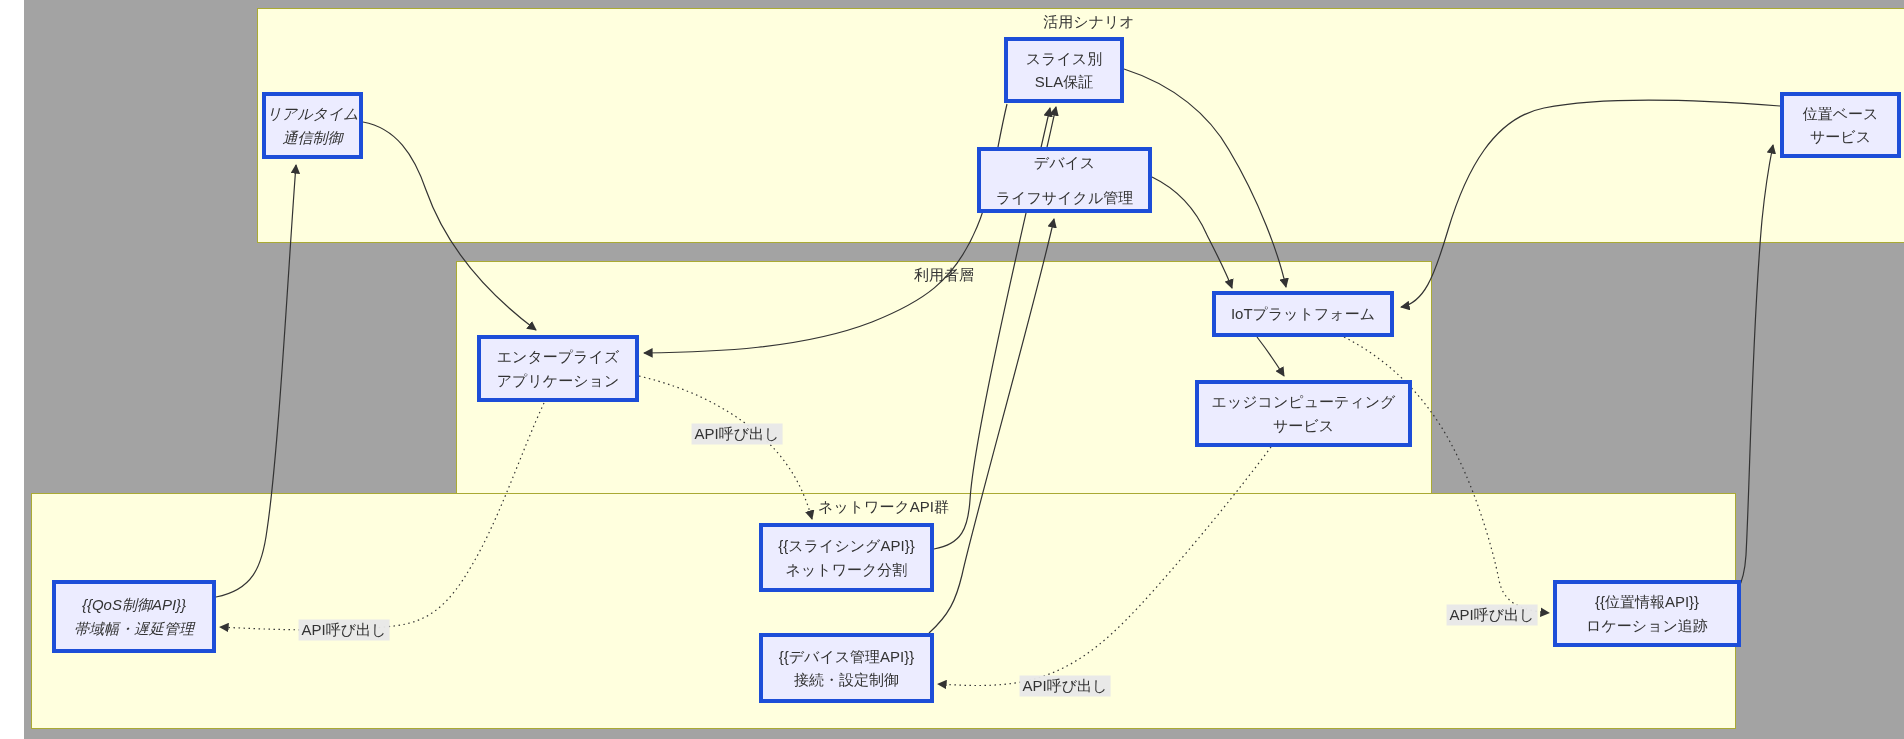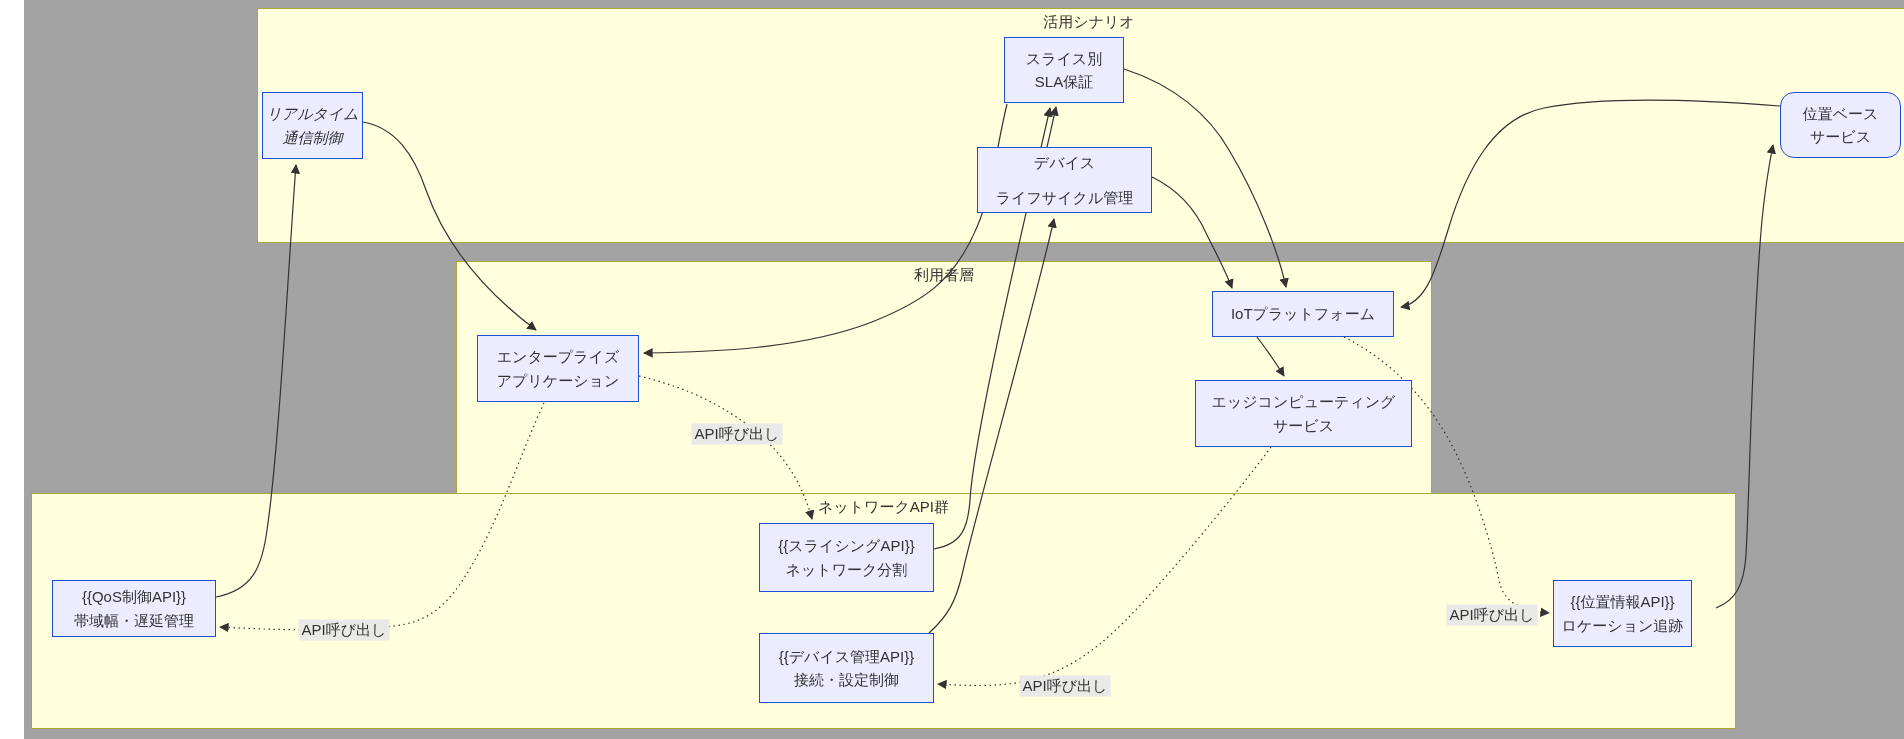--- a/index.html
+++ b/index.html
@@ -34,21 +34,21 @@
   }
   #edges-layer {
     position: absolute;
     left: 0;
     top: 0;
     pointer-events: none;
   }
   .node {
     position: absolute;
     background: #ececff;
-    border: 1px solid #1d4ed8;
+    border: 4px solid #1d4ed8;
     box-sizing: border-box;
     display: flex;
     flex-direction: column;
     align-items: center;
     justify-content: center;
     text-align: center;
     color: #333333;
     font-size: 15px;
     line-height: 1.55;
     white-space: nowrap;
@@ -106,48 +106,48 @@
         <div>通信制御</div>
       </div>
       <div class="node" style="left: 980px; top: 37px; width: 120px; height: 66px;">
         <div>スライス別</div>
         <div>SLA保証</div>
       </div>
       <div class="node" style="left: 953px; top: 147px; width: 175px; height: 66px; gap: 11px;">
         <div>デバイス</div>
         <div>ライフサイクル管理</div>
       </div>
-      <div class="node" style="left: 1756px; top: 92px; width: 121px; height: 66px; border-radius: 14px;">
+      <div class="node" style="left: 1756px; top: 92px; width: 121px; height: 66px;">
         <div>位置ベース</div>
         <div>サービス</div>
       </div>
       <div class="node" style="left: 453px; top: 335px; width: 162px; height: 67px;">
         <div>エンタープライズ</div>
         <div>アプリケーション</div>
       </div>
       <div class="node" style="left: 1188px; top: 291px; width: 182px; height: 46px;">
         <div>IoTプラットフォーム</div>
       </div>
       <div class="node" style="left: 1171px; top: 380px; width: 217px; height: 67px; text-align: right;">
         <div>エッジコンピューティング</div>
         <div>サービス</div>
       </div>
-      <div class="node" style="left: 28px; top: 580px; width: 164px; height: 57px;">
+      <div class="node" style="left: 28px; top: 580px; width: 164px; height: 73px; font-style: italic;">
         <div>{{QoS制御API}}</div>
         <div>帯域幅・遅延管理</div>
       </div>
       <div class="node" style="left: 735px; top: 523px; width: 175px; height: 69px;">
         <div>{{スライシングAPI}}</div>
         <div>ネットワーク分割</div>
       </div>
       <div class="node" style="left: 735px; top: 633px; width: 175px; height: 70px; text-align: center;">
         <div>{{デバイス管理API}}</div>
         <div>接続・設定制御</div>
       </div>
-      <div class="node" style="left: 1529px; top: 580px; width: 139px; height: 67px;">
+      <div class="node" style="left: 1529px; top: 580px; width: 188px; height: 67px;">
         <div>{{位置情報API}}</div>
         <div>ロケーション追跡</div>
       </div>
     </div>
   <div id="labels-layer">
       <div class="edge-label" style="left: 713px; top: 434px;">API呼び出し</div>
       <div class="edge-label" style="left: 320px; top: 630px;">API呼び出し</div>
       <div class="edge-label" style="left: 1041px; top: 686px;">API呼び出し</div>
       <div class="edge-label" style="left: 1468px; top: 615px;">API呼び出し</div>
     </div>

